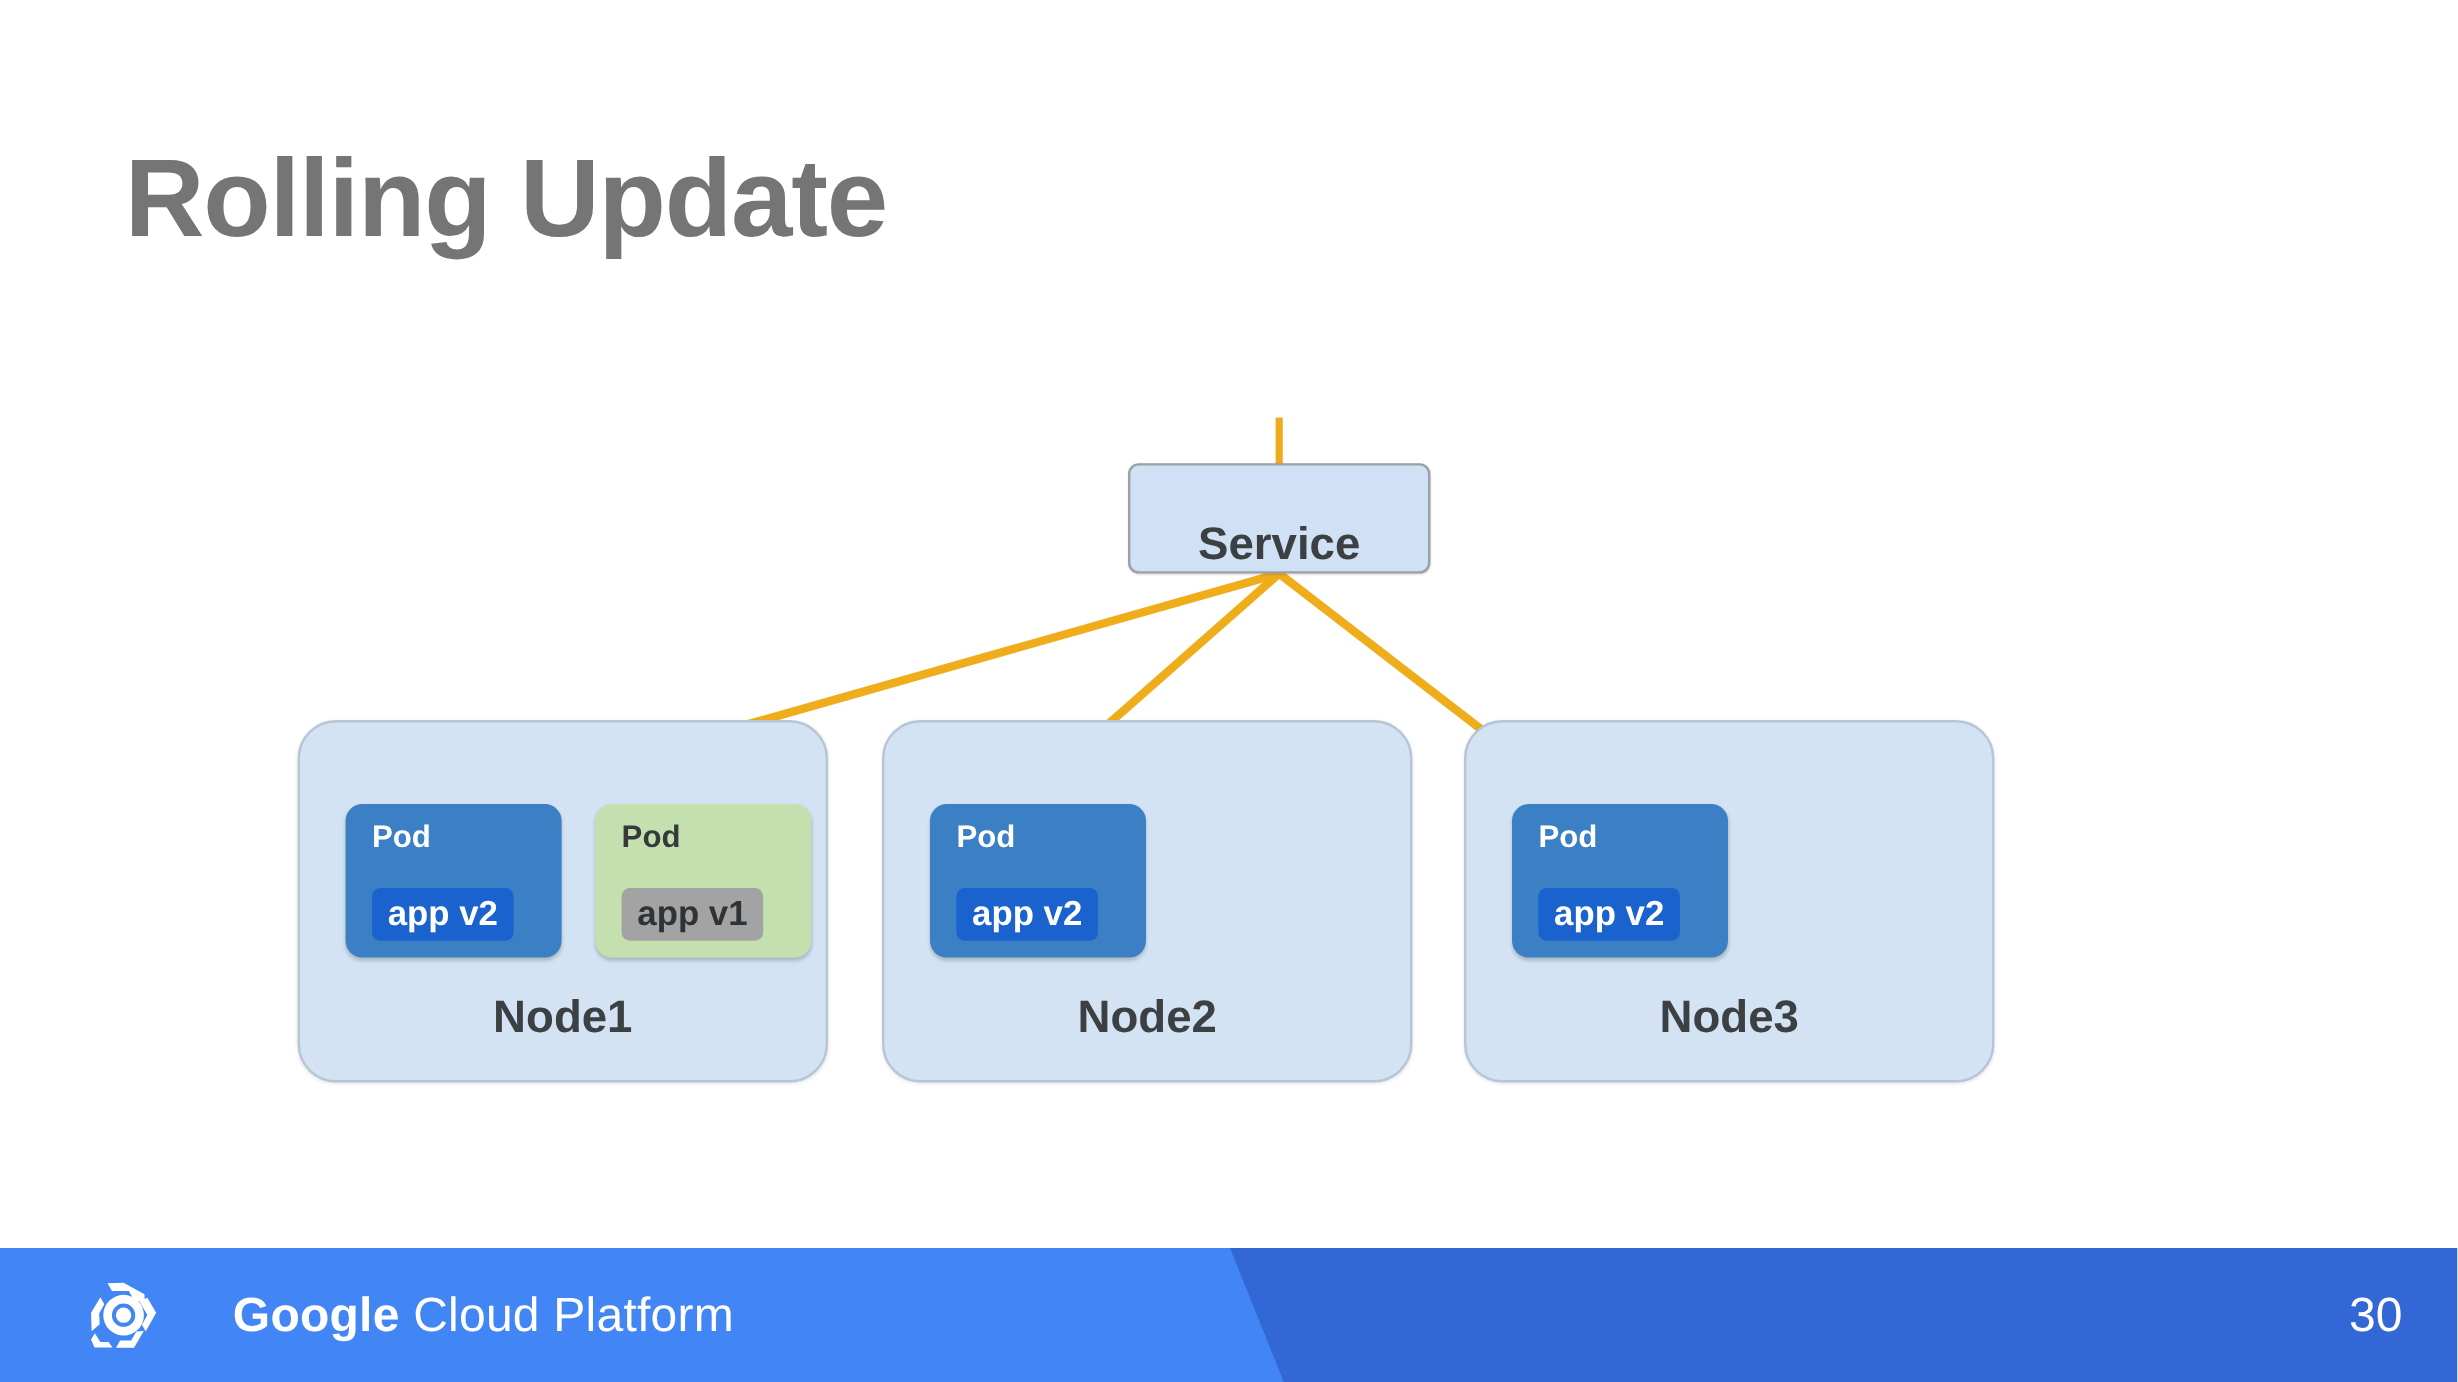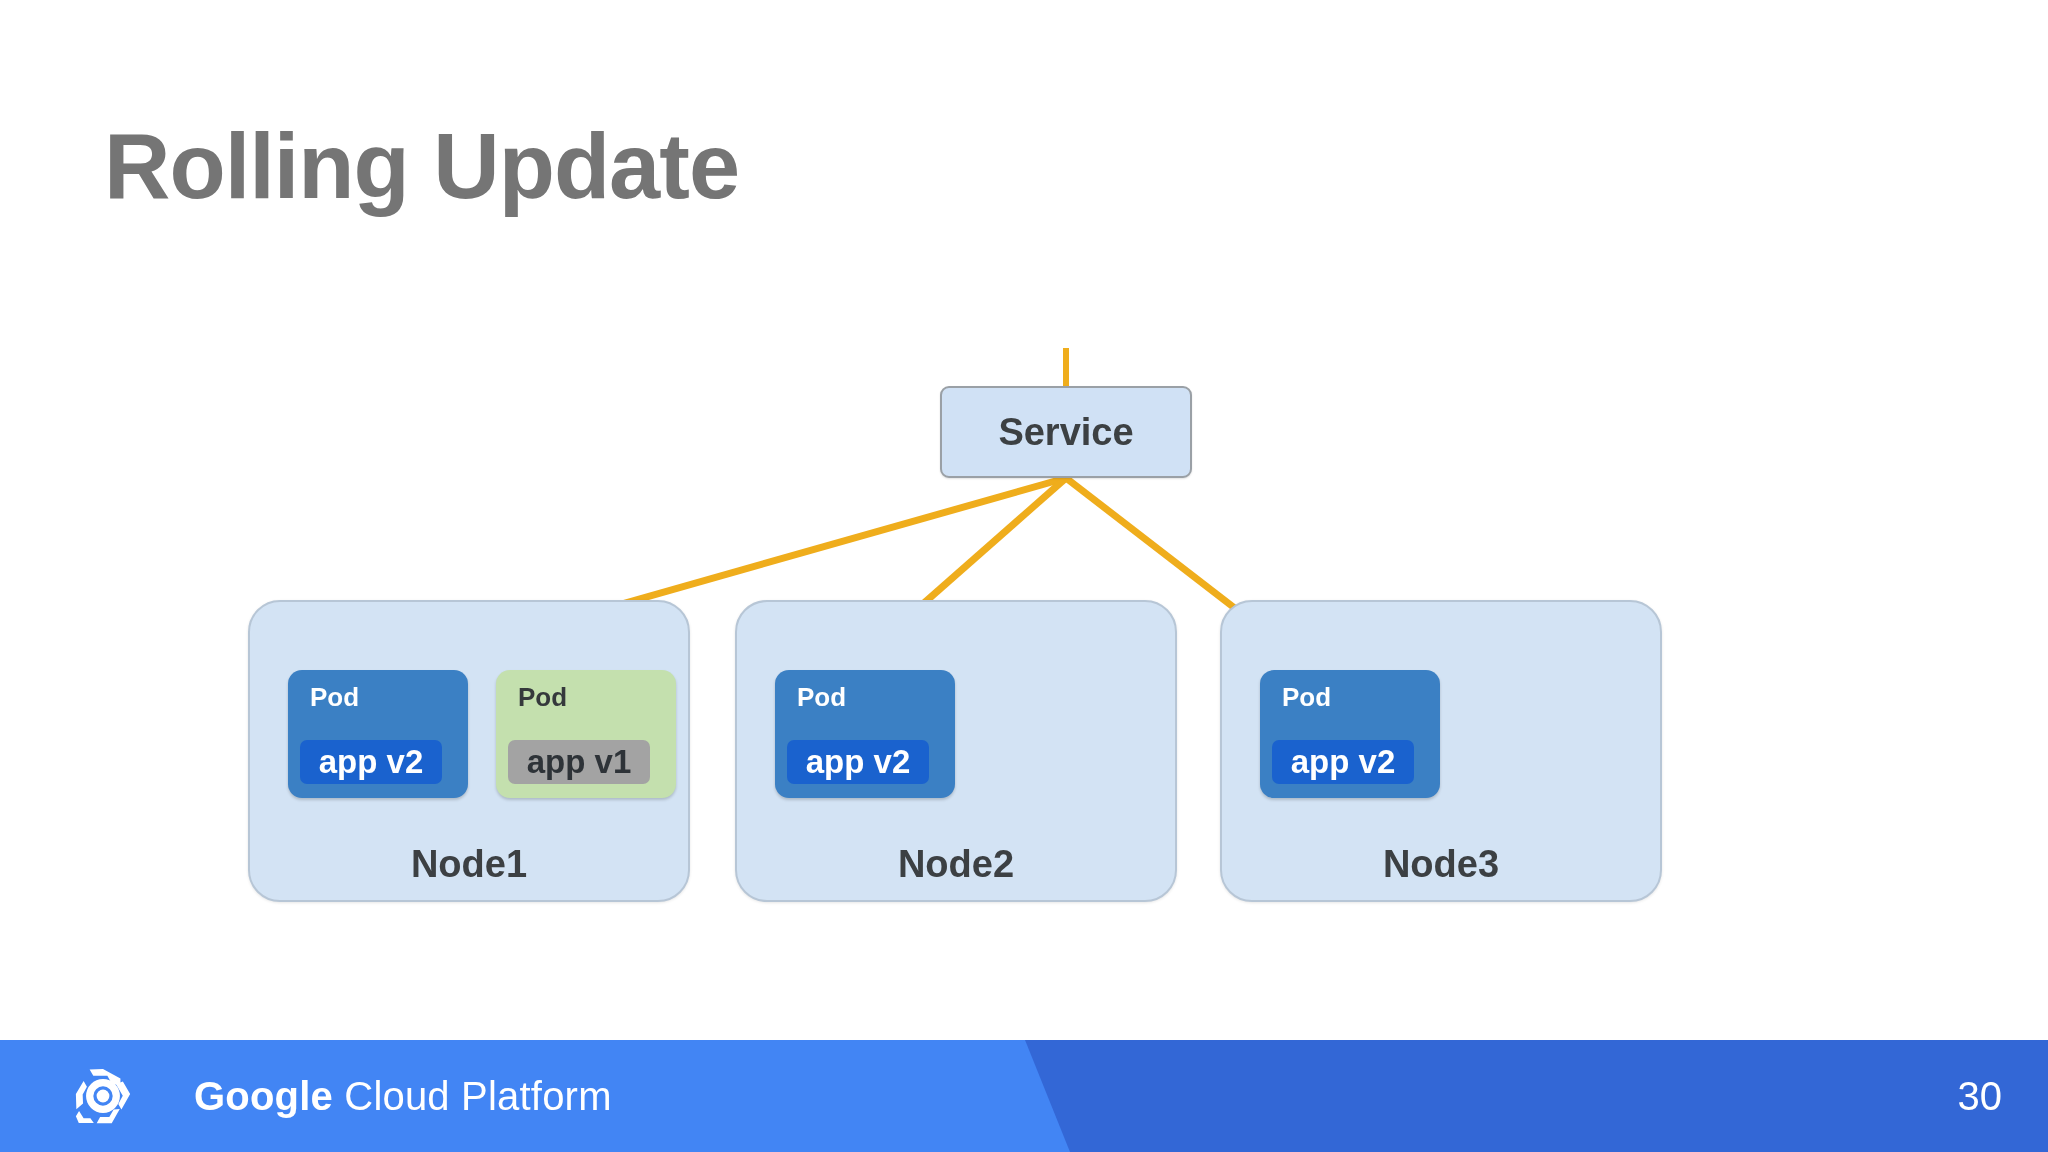--- a/index.html
+++ b/index.html
@@ -54,21 +54,21 @@
     position: absolute;
     left: 940px;
     top: 386px;
     width: 252px;
     height: 92px;
     background: #d0e1f5;
     border: 2px solid #9aa0a6;
     border-radius: 9px;
     box-sizing: border-box;
     display: flex;
-    align-items: center;
+    align-items: flex-end;
     justify-content: center;
     box-shadow: 0 1px 2px rgba(0,0,0,0.12);
   }
   #service-box .box-label {
     font-size: 38px;
     font-weight: bold;
     color: #3c4043;
   }
 
   
@@ -77,21 +77,21 @@
     background: #d3e3f4;
     border: 2px solid #b7c6d6;
     border-radius: 32px;
     box-sizing: border-box;
     box-shadow: 0 1px 3px rgba(0,0,0,0.10);
   }
   .node-label {
     position: absolute;
     left: 0;
     right: 0;
-    bottom: 14px;
+    bottom: 30px;
     text-align: center;
     font-size: 38px;
     font-weight: bold;
     color: #3c4043;
   }
   .pods-row {
     position: absolute;
     left: 38px;
     top: 68px;
     display: flex;
@@ -108,29 +108,29 @@
     padding: 14px 0 0 22px;
     box-shadow: 0 2px 3px rgba(0,0,0,0.18);
   }
   .pod .pod-title {
     font-size: 26px;
     font-weight: bold;
     line-height: 1.0;
   }
   .pod .pod-badge {
     position: absolute;
-    left: 12px;
+    left: 22px;
     bottom: 14px;
-    width: 142px;
+    width: 118px;
     height: 44px;
     border-radius: 7px;
     display: flex;
     align-items: center;
     justify-content: center;
-    font-size: 33px;
+    font-size: 29px;
     font-weight: bold;
   }
   .pod.v2 {
     background: #3b80c4;
   }
   .pod.v2 .pod-title { color: #ffffff; }
   .pod.v2 .pod-badge {
     background: #1a62ce;
     color: #ffffff;
   }

